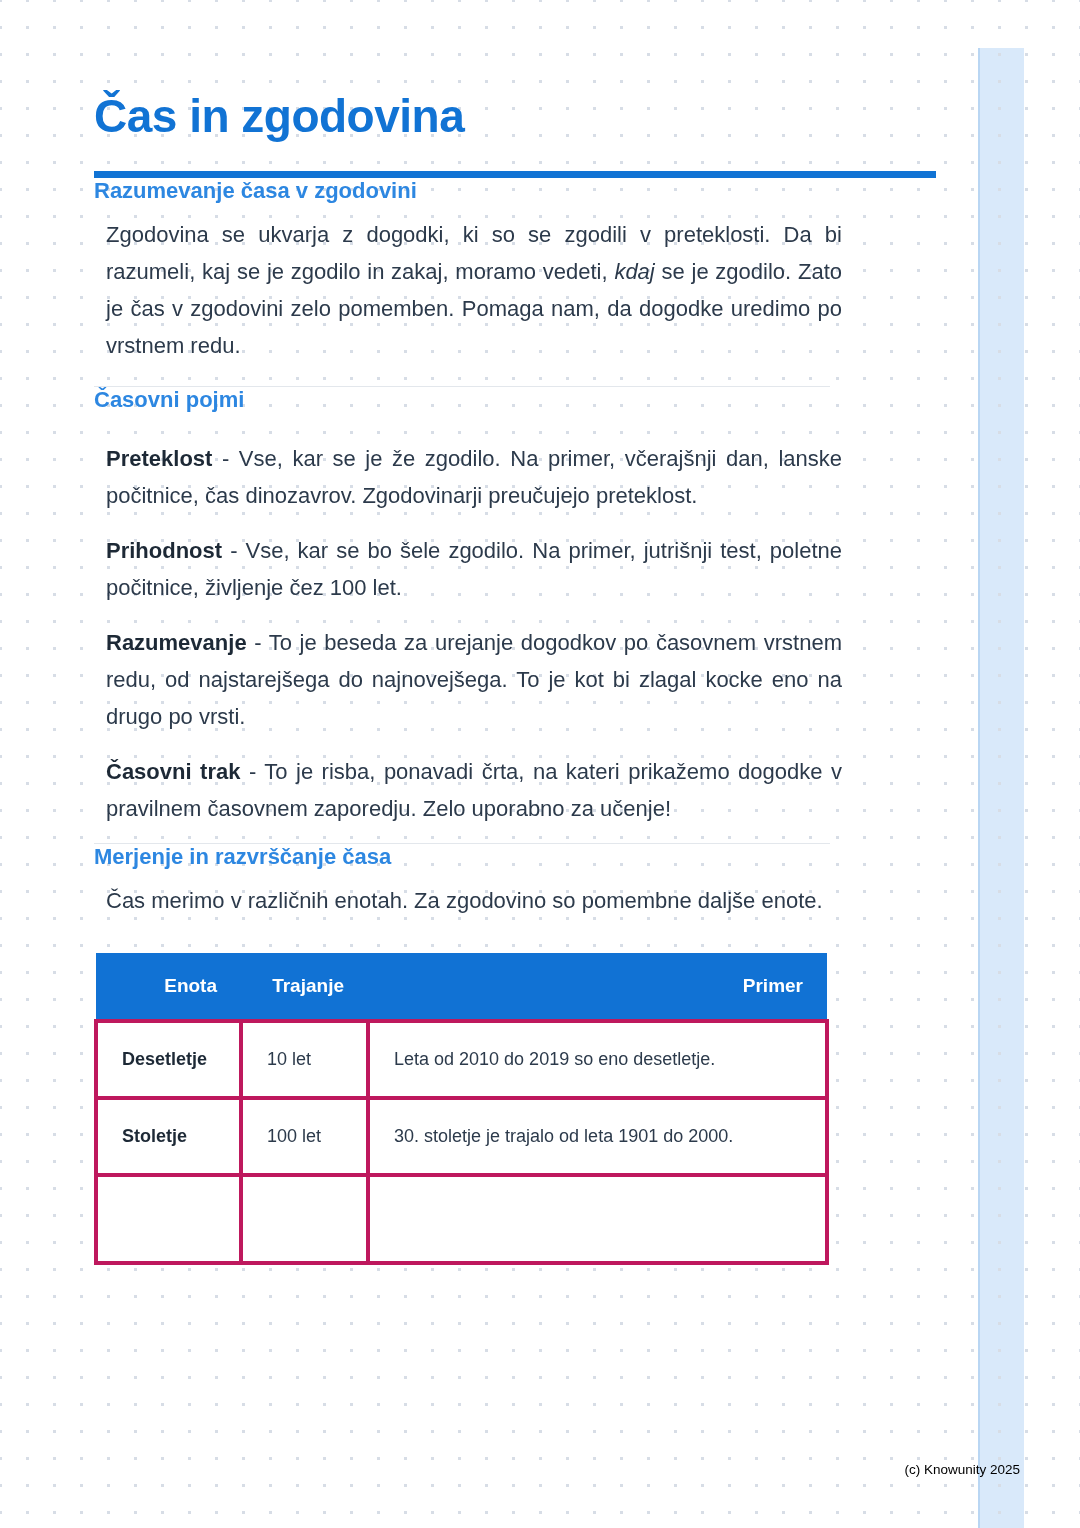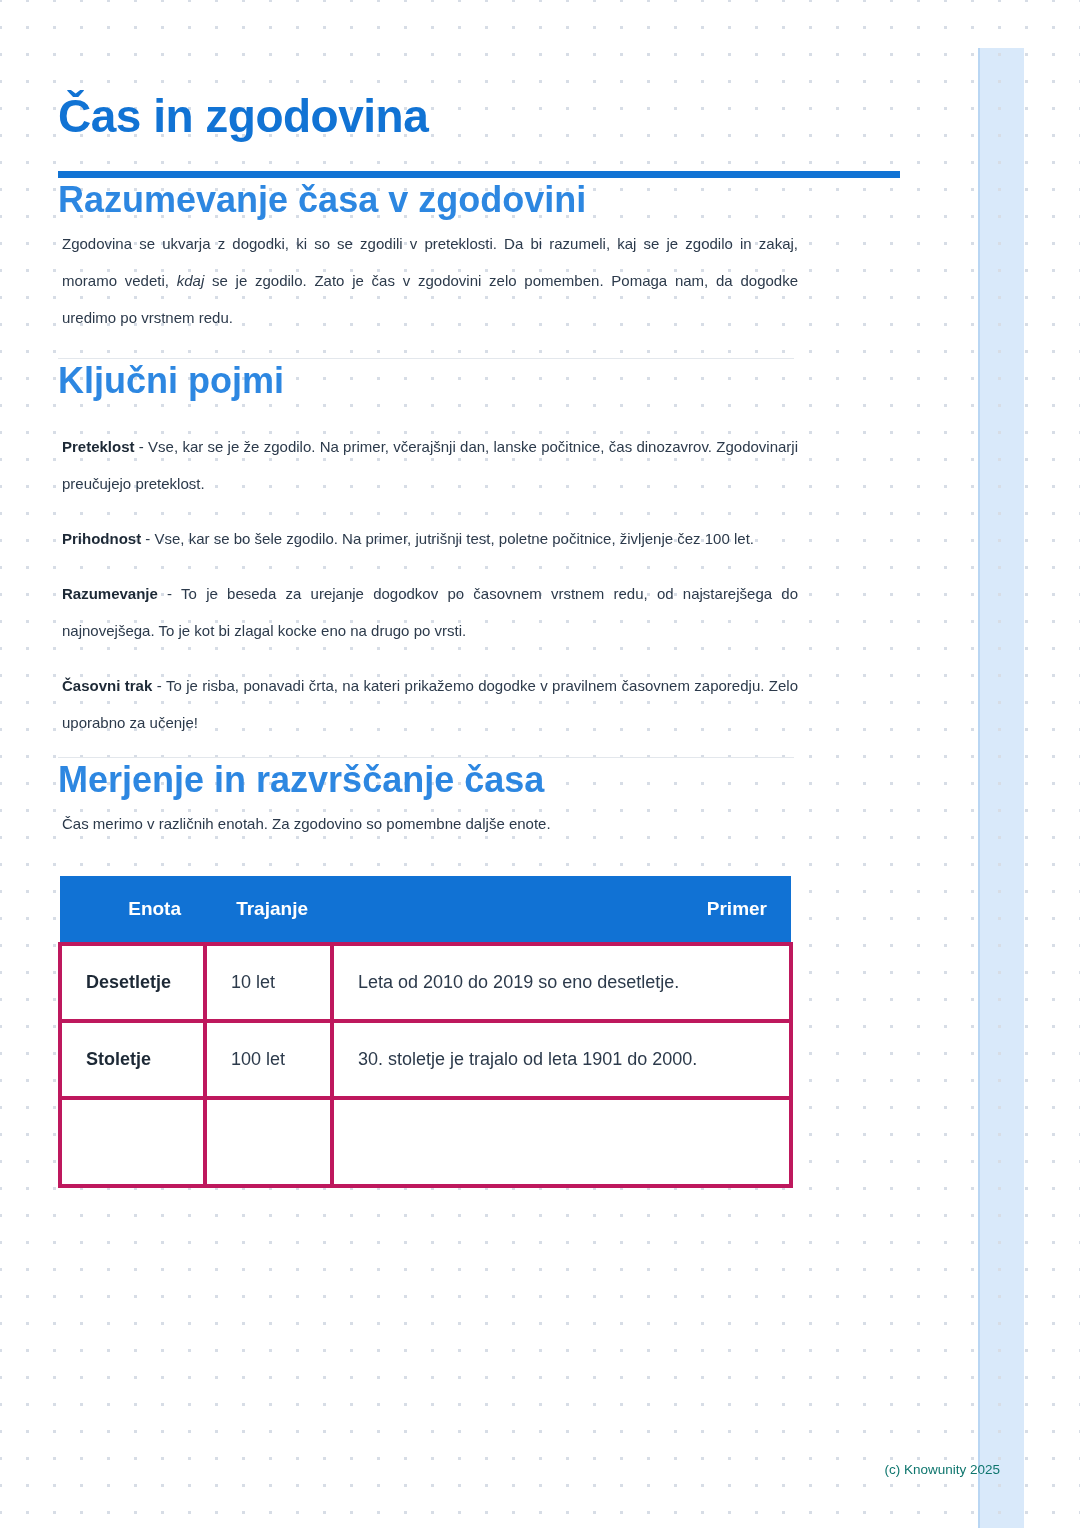--- a/index.html
+++ b/index.html
@@ -30,52 +30,52 @@
     inset: 0;
     background-image: radial-gradient(circle, #d7dde6 1.6px, transparent 1.7px);
     background-size: 27px 27px;
     background-position: 14px 14px;
     pointer-events: none;
     z-index: 1;
   }
   .content {
     position: relative;
     z-index: 2;
-    padding: 90px 0 0 58px;
+    padding: 90px 0 0 94px;
     width: 842px;
   }
   h1.title {
     margin: 0;
     font-size: 46px;
     line-height: 1.15;
     font-weight: 800;
     color: #1173d4;
     letter-spacing: -0.5px;
   }
   .title-rule {
     margin-top: 28px;
     width: 842px;
     height: 7px;
     background: #1173d4;
   }
   h2.section-heading {
     margin: 0;
-    font-size: 36px;
+    font-size: 22px;
     line-height: 1.2;
     font-weight: 700;
     color: #2d87e1;
   }
   .h2-understanding { margin-top: 54px; }
   .h2-terms        { margin-top: 44px; }
   .h2-measuring    { margin-top: 44px; }
 
   p.body-text {
     width: 736px;
-    margin: 4px;
-    font-size: 15px;
+    margin: 12px;
+    font-size: 22px;
     line-height: 37px;
     color: #2c3a4b;
     text-align: justify;
   }
   .para-intro   { margin-top: 28px; }
   .para-measure { margin-top: 28px; }
   p.body-text em { font-style: italic; }
   p.term { margin-top: 18px; }
   p.term-first { margin-top: 26px; }
   p.term strong {
@@ -120,23 +120,23 @@
     font-weight: 700;
     color: #1d2936;
   }
   table.units-table tr.cut-row td {
     height: 60px;
     padding: 12px 24px;
   }
   .footer-note {
     position: absolute;
     top: 1462px;
-    right: 80px;
+    right: 60px;
     font-size: 13.5px;
-    color: #0f766e;
+    color: #000000;
     z-index: 3;
   }
 </style>
 </head>
 <body>
 
 <div class="page">
 
   <div class="side-stripe"></div>
   <div class="dots"></div>
@@ -147,21 +147,21 @@
     <div class="title-rule"></div>
 
     <section>
       <h2 class="section-heading h2-understanding">Razumevanje časa v zgodovini</h2>
       <p class="body-text para-intro"><span>Zgodovina se ukvarja z dogodki, ki so se zgodili v preteklosti. Da bi razumeli, kaj se je zgodilo in zakaj, moramo vedeti, </span><em>kdaj</em><span> se je zgodilo. Zato je čas v zgodovini zelo pomemben. Pomaga nam, da dogodke uredimo po vrstnem redu.</span></p>
     </section>
 
     <div class="divider"></div>
 
     <section>
-      <h2 class="section-heading h2-terms">Ključni pojmi</h2>
+      <h2 class="section-heading h2-terms">Časovni pojmi</h2>
 
       <p class="body-text term term-first"><strong>Preteklost</strong><span> - Vse, kar se je že zgodilo. Na primer, včerajšnji dan, lanske počitnice, čas dinozavrov. Zgodovinarji preučujejo preteklost.</span></p>
 
 
       <p class="body-text term"><strong>Prihodnost</strong><span> - Vse, kar se bo šele zgodilo. Na primer, jutrišnji test, poletne počitnice, življenje čez 100 let.</span></p>
 
       <p class="body-text term"><strong>Razumevanje</strong><span> - To je beseda za urejanje dogodkov po časovnem vrstnem redu, od najstarejšega do najnovejšega. To je kot bi zlagal kocke eno na drugo po vrsti.</span></p>
 
       <p class="body-text term"><strong>Časovni trak</strong><span> - To je risba, ponavadi črta, na kateri prikažemo dogodke v pravilnem časovnem zaporedju. Zelo uporabno za učenje!</span></p>
     </section>

